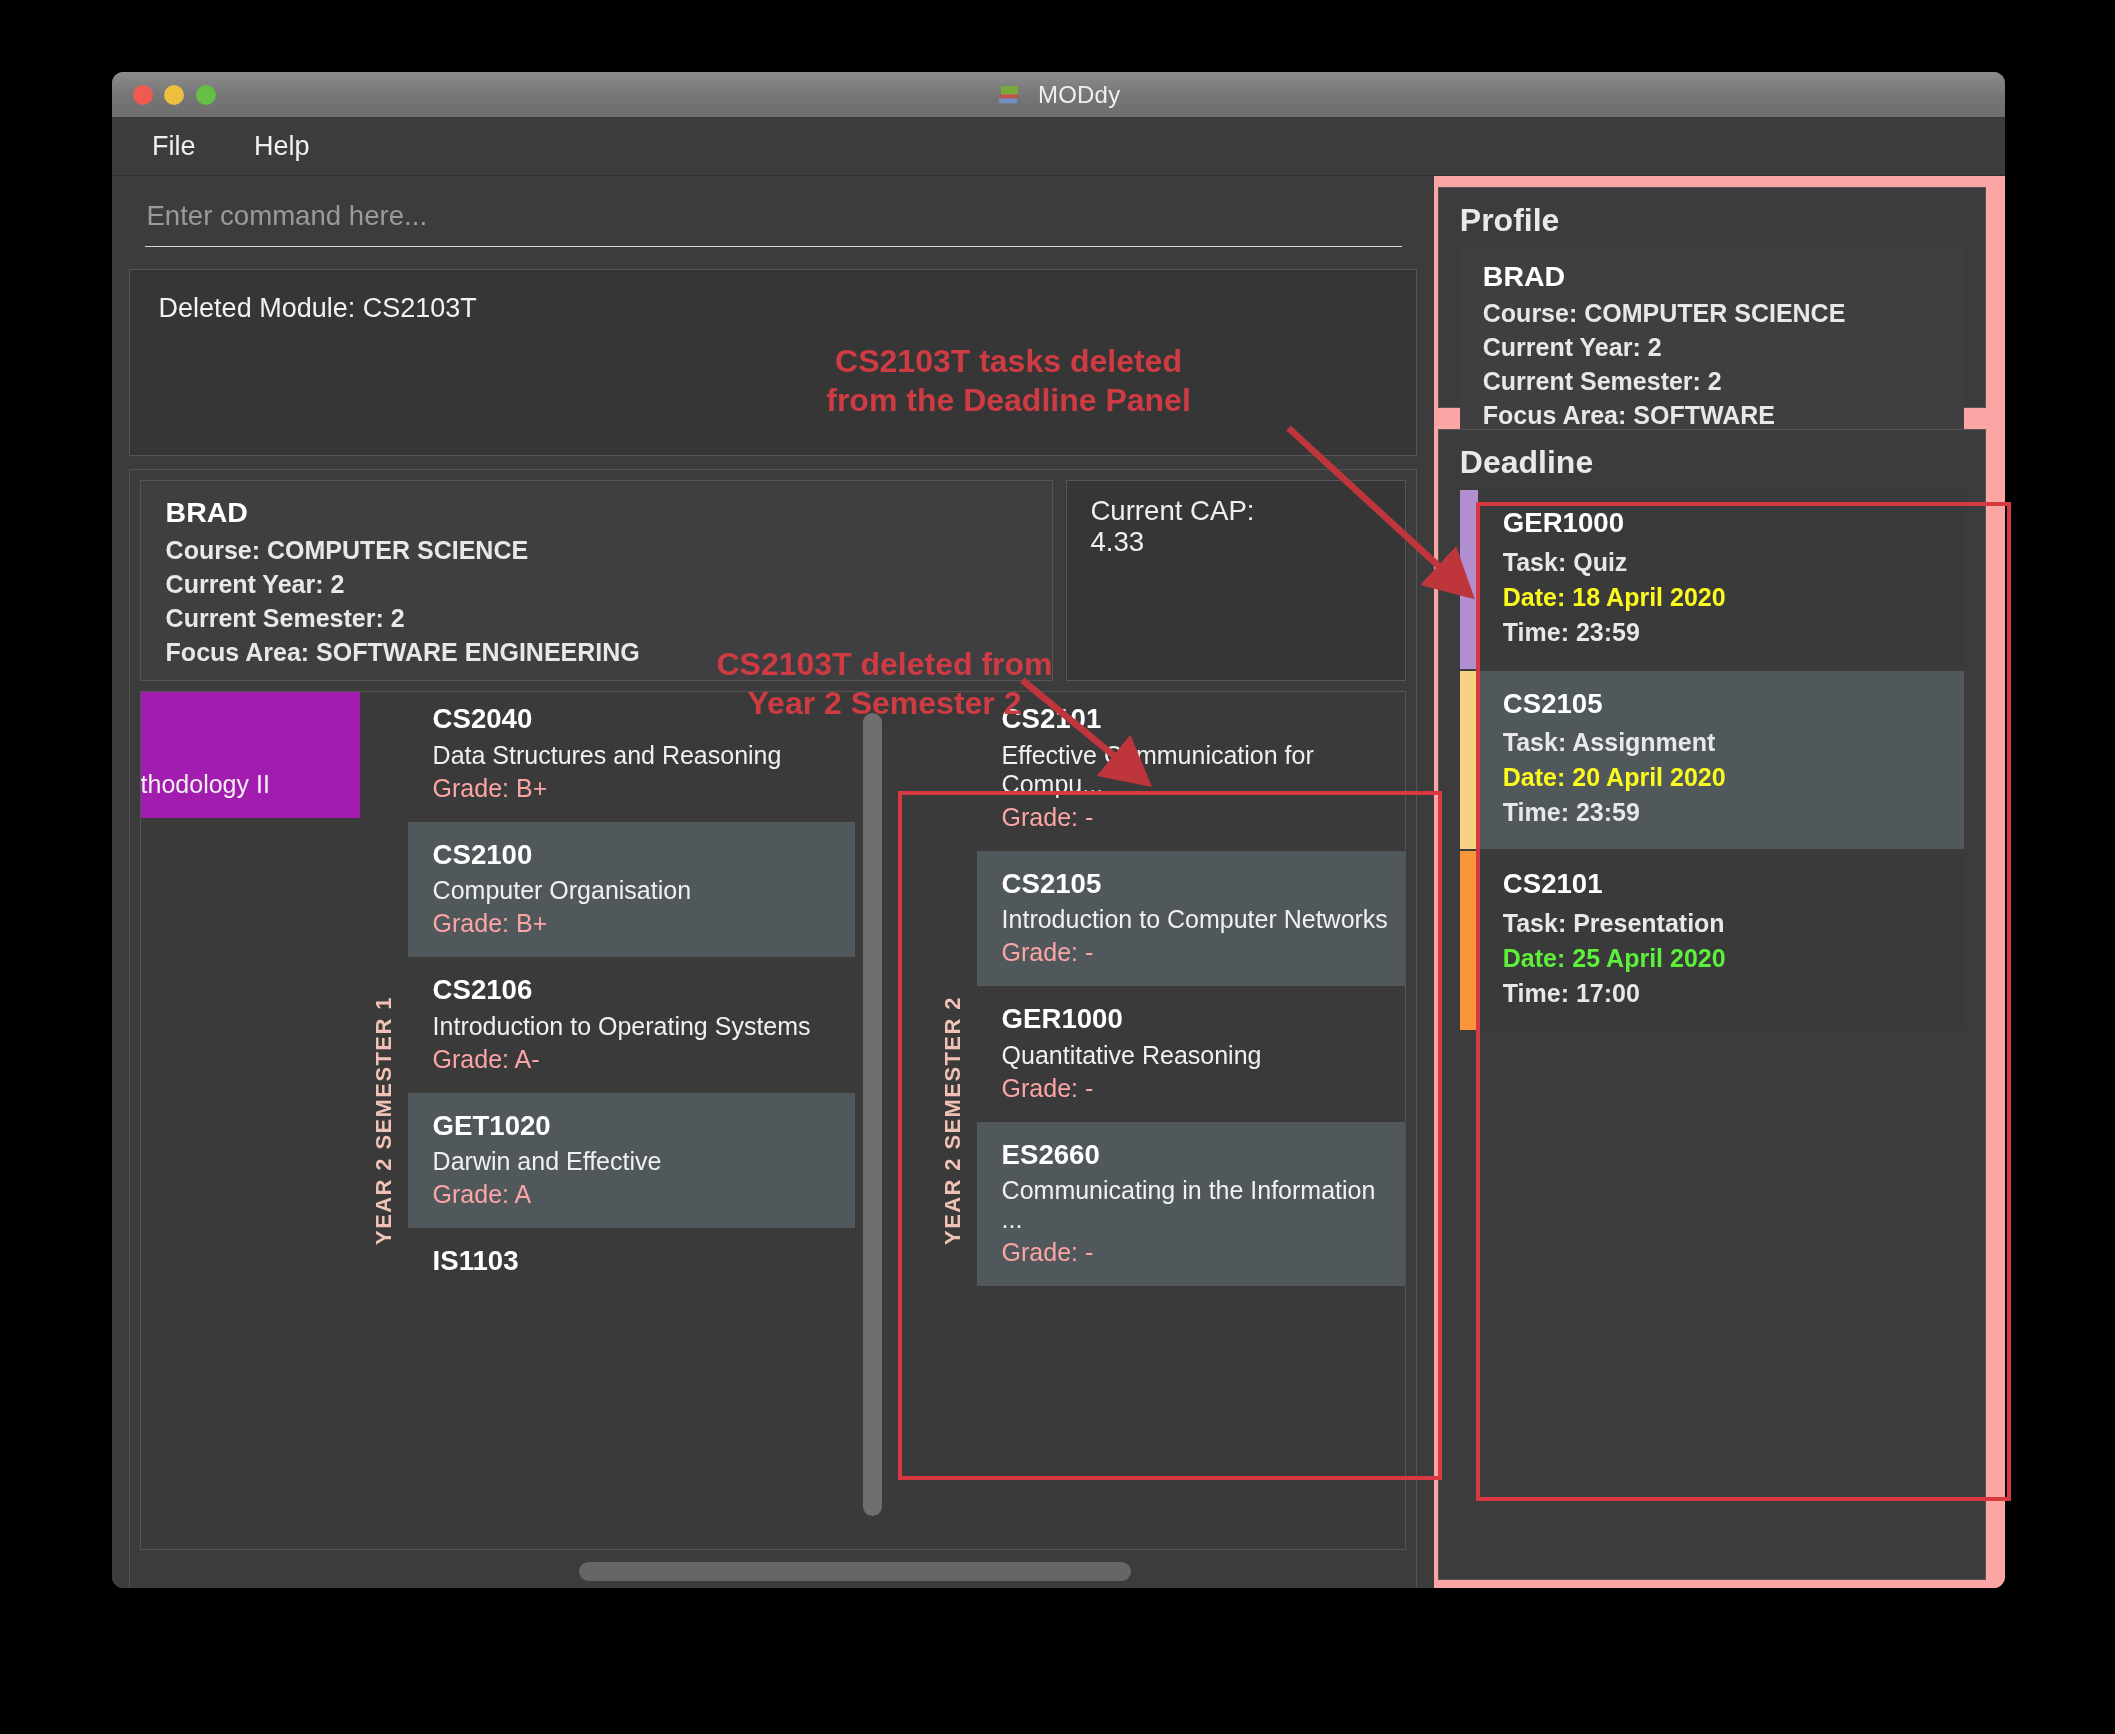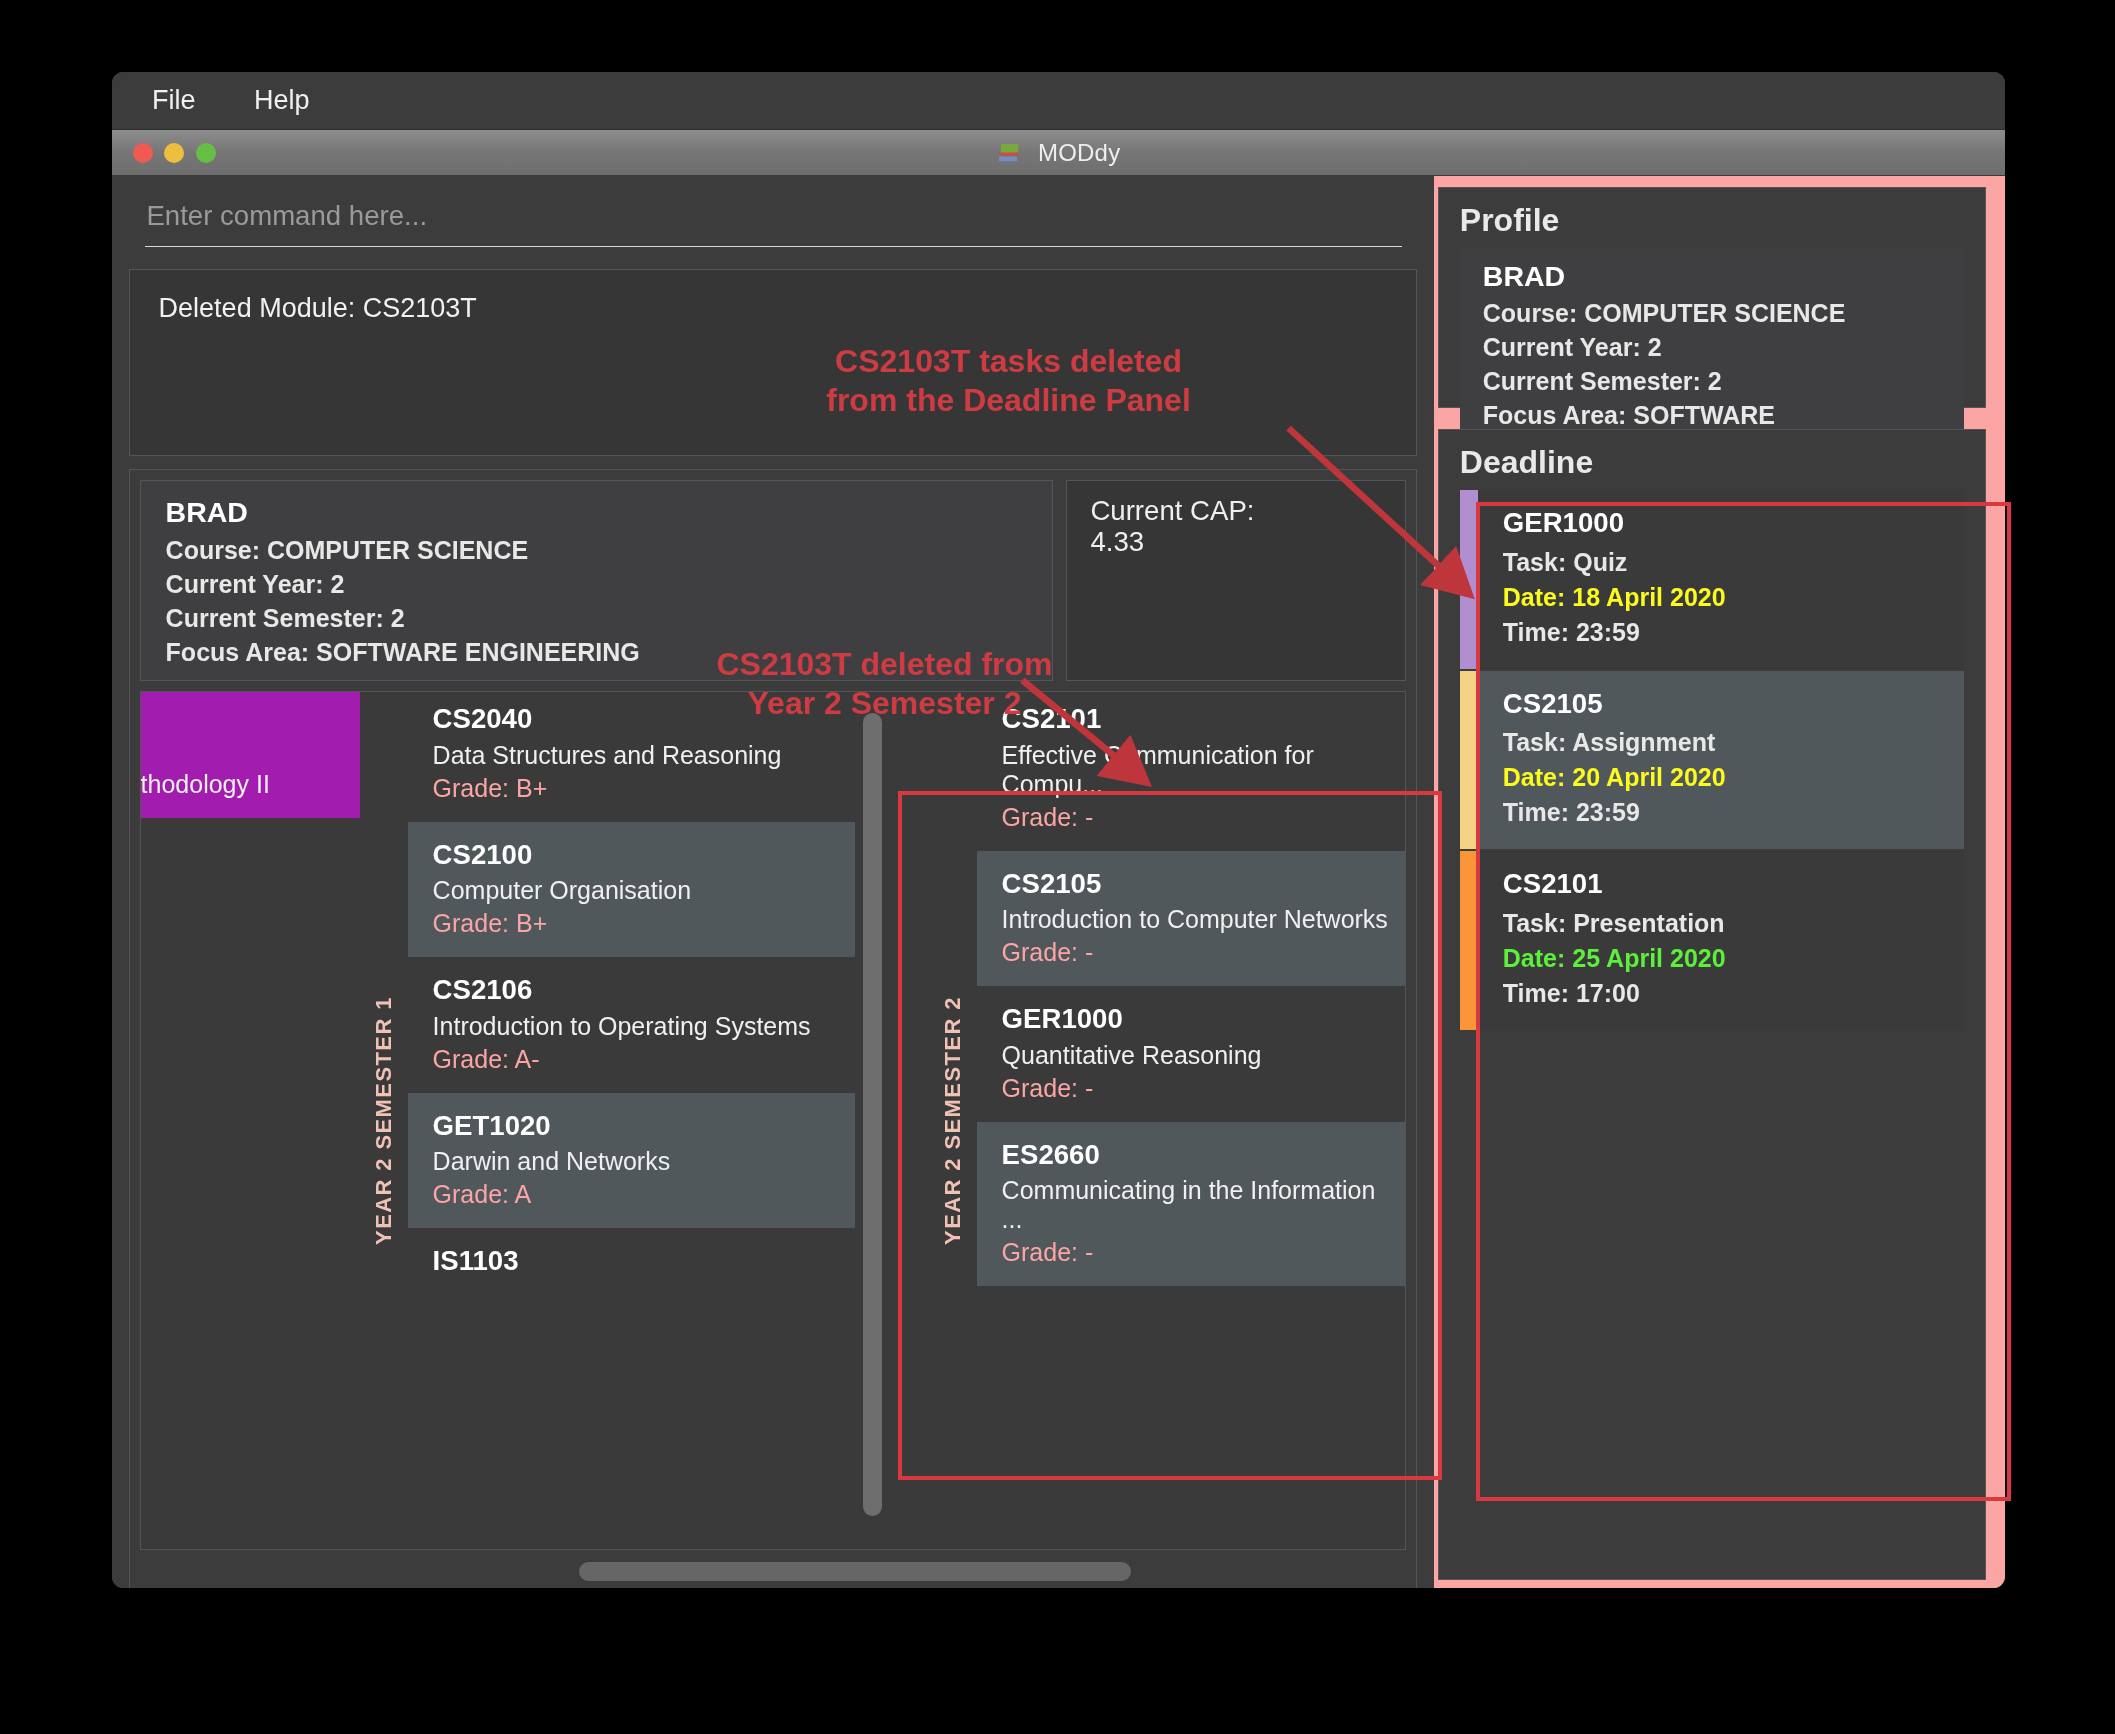--- a/index.html
+++ b/index.html
@@ -381,44 +381,44 @@
     height: 1735px;
     pointer-events: none;
   }
 </style>
 </head>
 <body>
 
 <div id="screen">
 
   <div id="window">
-
-    <div id="menubar">
-      <div class="menu-item">File</div>
-      <div class="menu-item">Help</div>
-    </div>
 
     <div id="titlebar">
       <div class="traffic">
         <div class="dot red"></div>
         <div class="dot yellow"></div>
         <div class="dot green"></div>
       </div>
       <div id="title-center">
         <span class="book-icon">
           <svg width="25" height="23" viewBox="0 0 26 24">
             <rect x="2" y="16" width="19" height="5" rx="1" fill="#6f8fc4"></rect>
             <rect x="3" y="11" width="19" height="5" rx="1" fill="#c0514d"></rect>
             <rect x="4" y="3" width="18" height="9" rx="1" fill="#78a83c"></rect>
           </svg>
         </span>
         <span>MODdy</span>
       </div>
     </div>
 
+    <div id="menubar">
+      <div class="menu-item">File</div>
+      <div class="menu-item">Help</div>
+    </div>
+
     <div id="body">
 
       <div id="left-col">
 
         <div id="command-box">
           <input id="command-input" type="text" placeholder="Enter command here..." style="">
         </div>
 
         <div id="result-box">
           <div id="result-text">Deleted Module: CS2103T</div>
@@ -461,21 +461,21 @@
                   <div class="module-title">Computer Organisation</div>
                   <div class="module-grade">Grade: B+</div>
                 </div>
                 <div class="module-card">
                   <div class="module-code">CS2106</div>
                   <div class="module-title">Introduction to Operating Systems</div>
                   <div class="module-grade">Grade: A-</div>
                 </div>
                 <div class="module-card alt">
                   <div class="module-code">GET1020</div>
-                  <div class="module-title">Darwin and Networks</div>
+                  <div class="module-title">Darwin and Effective</div>
                   <div class="module-grade">Grade: A</div>
                 </div>
                 <div class="module-card">
                   <div class="module-code">IS1103</div>
                 </div>
               </div>
               <div class="vscroll" style="right:-28.5px; top:13.3px; bottom:9.5px; width:21px;">
                 <div class="thumb" style="top:7.6px; bottom:23px;"></div>
               </div>
             </div>

